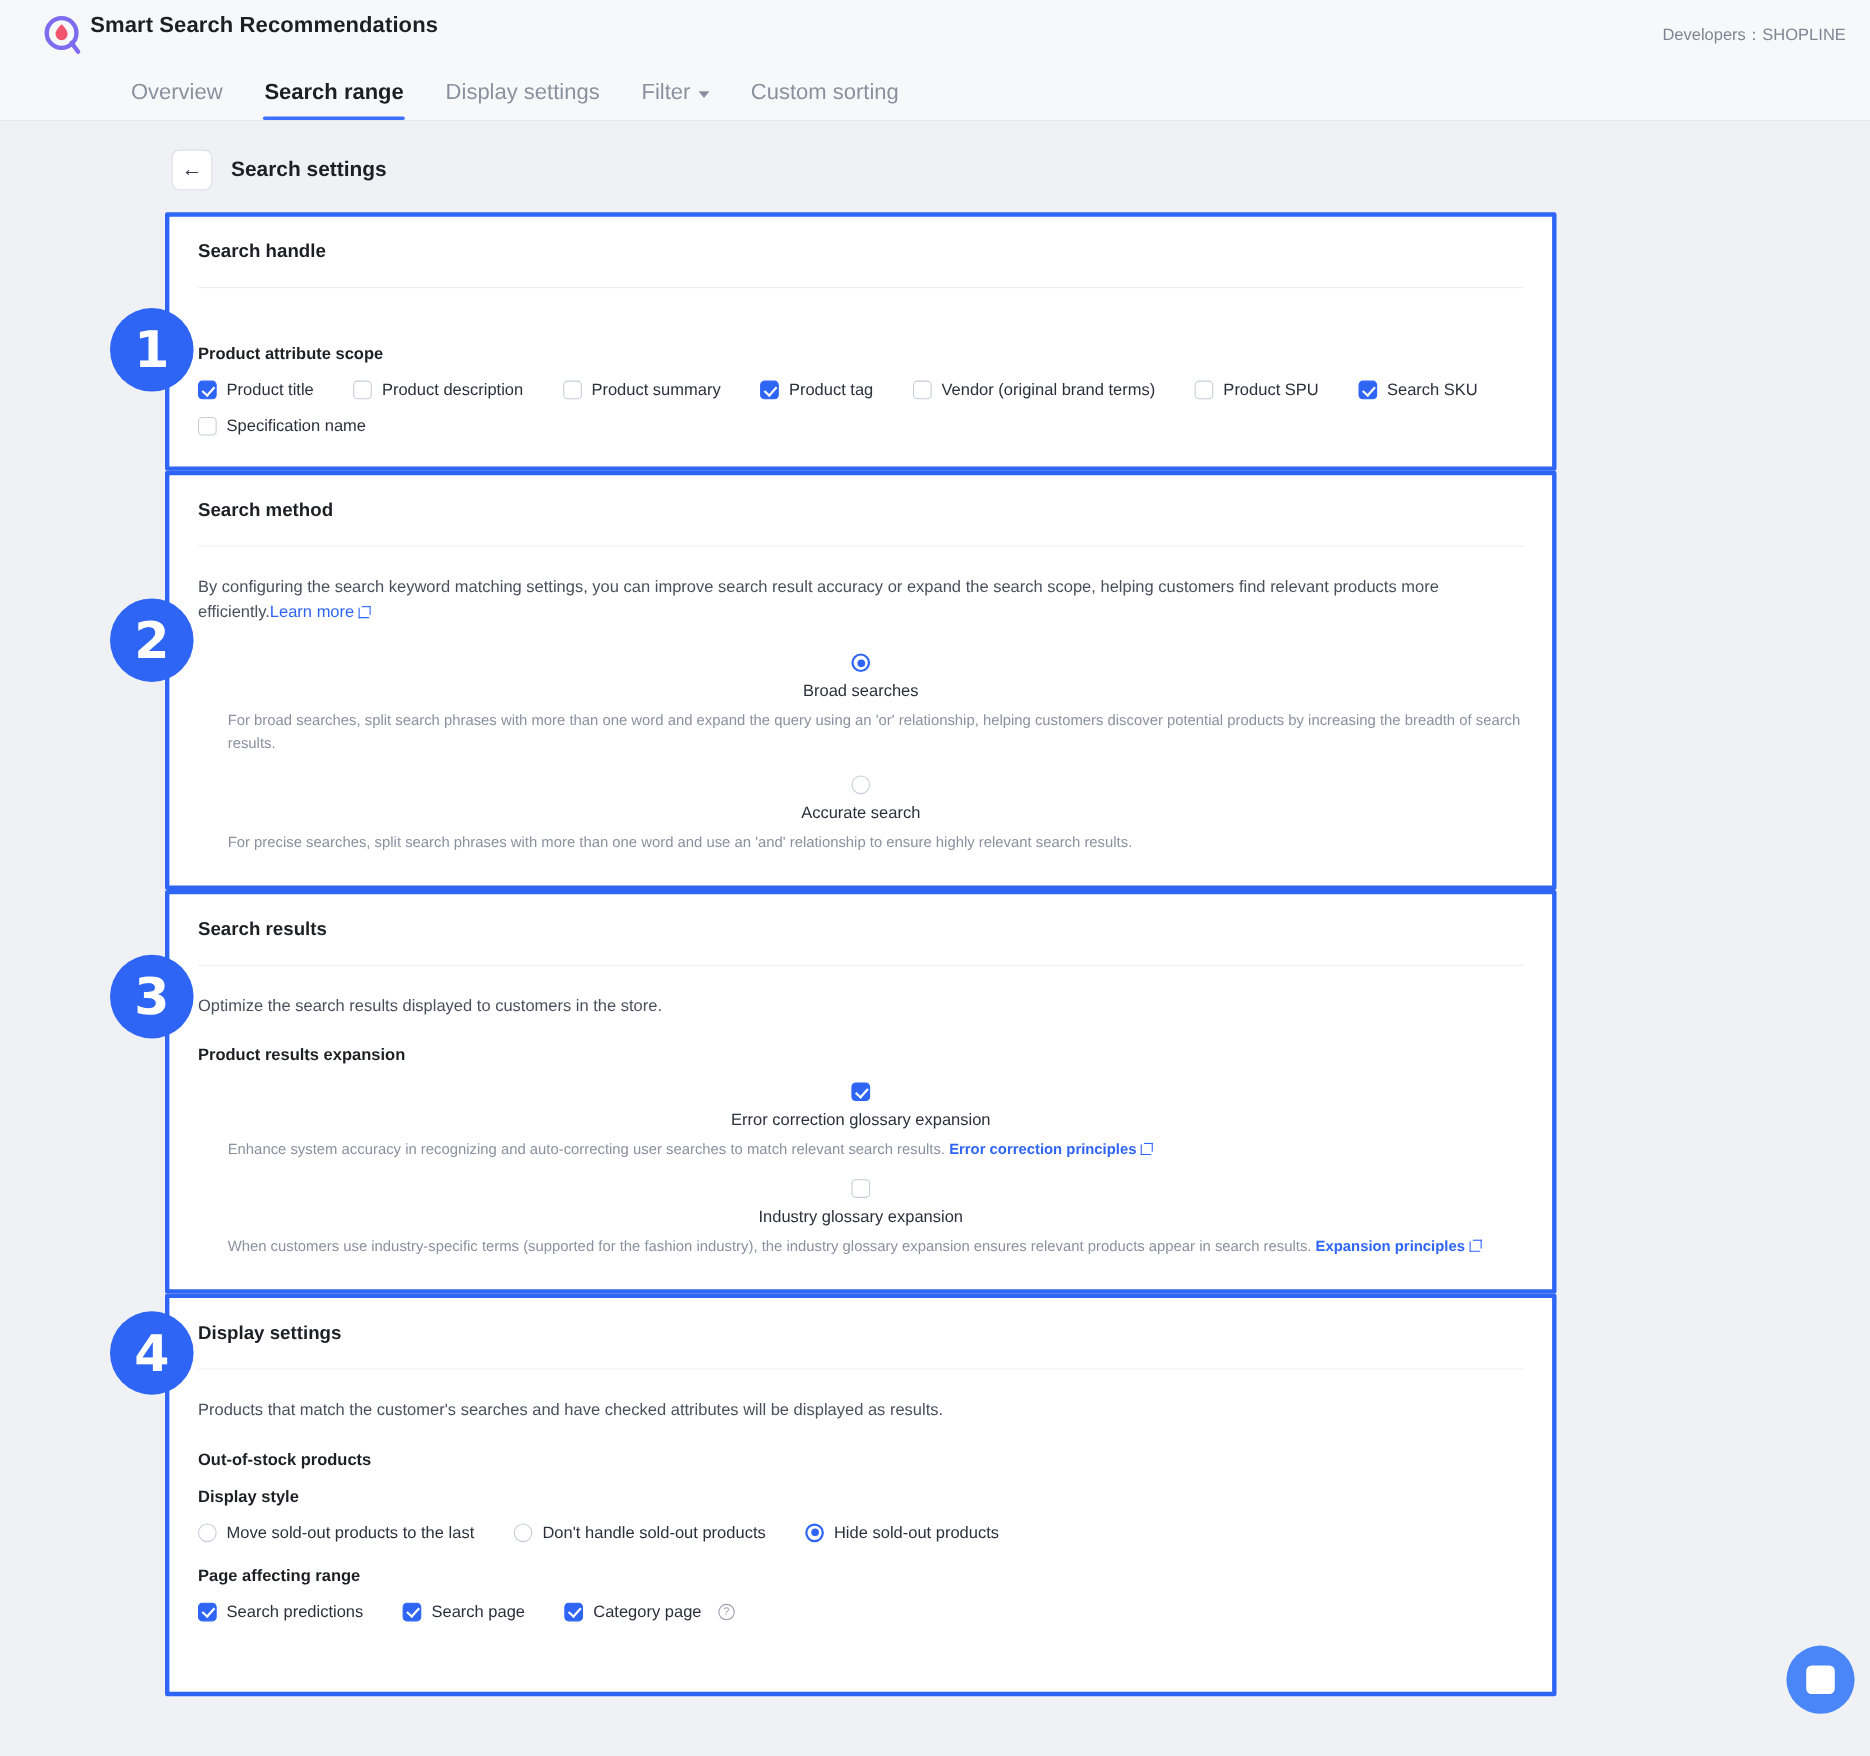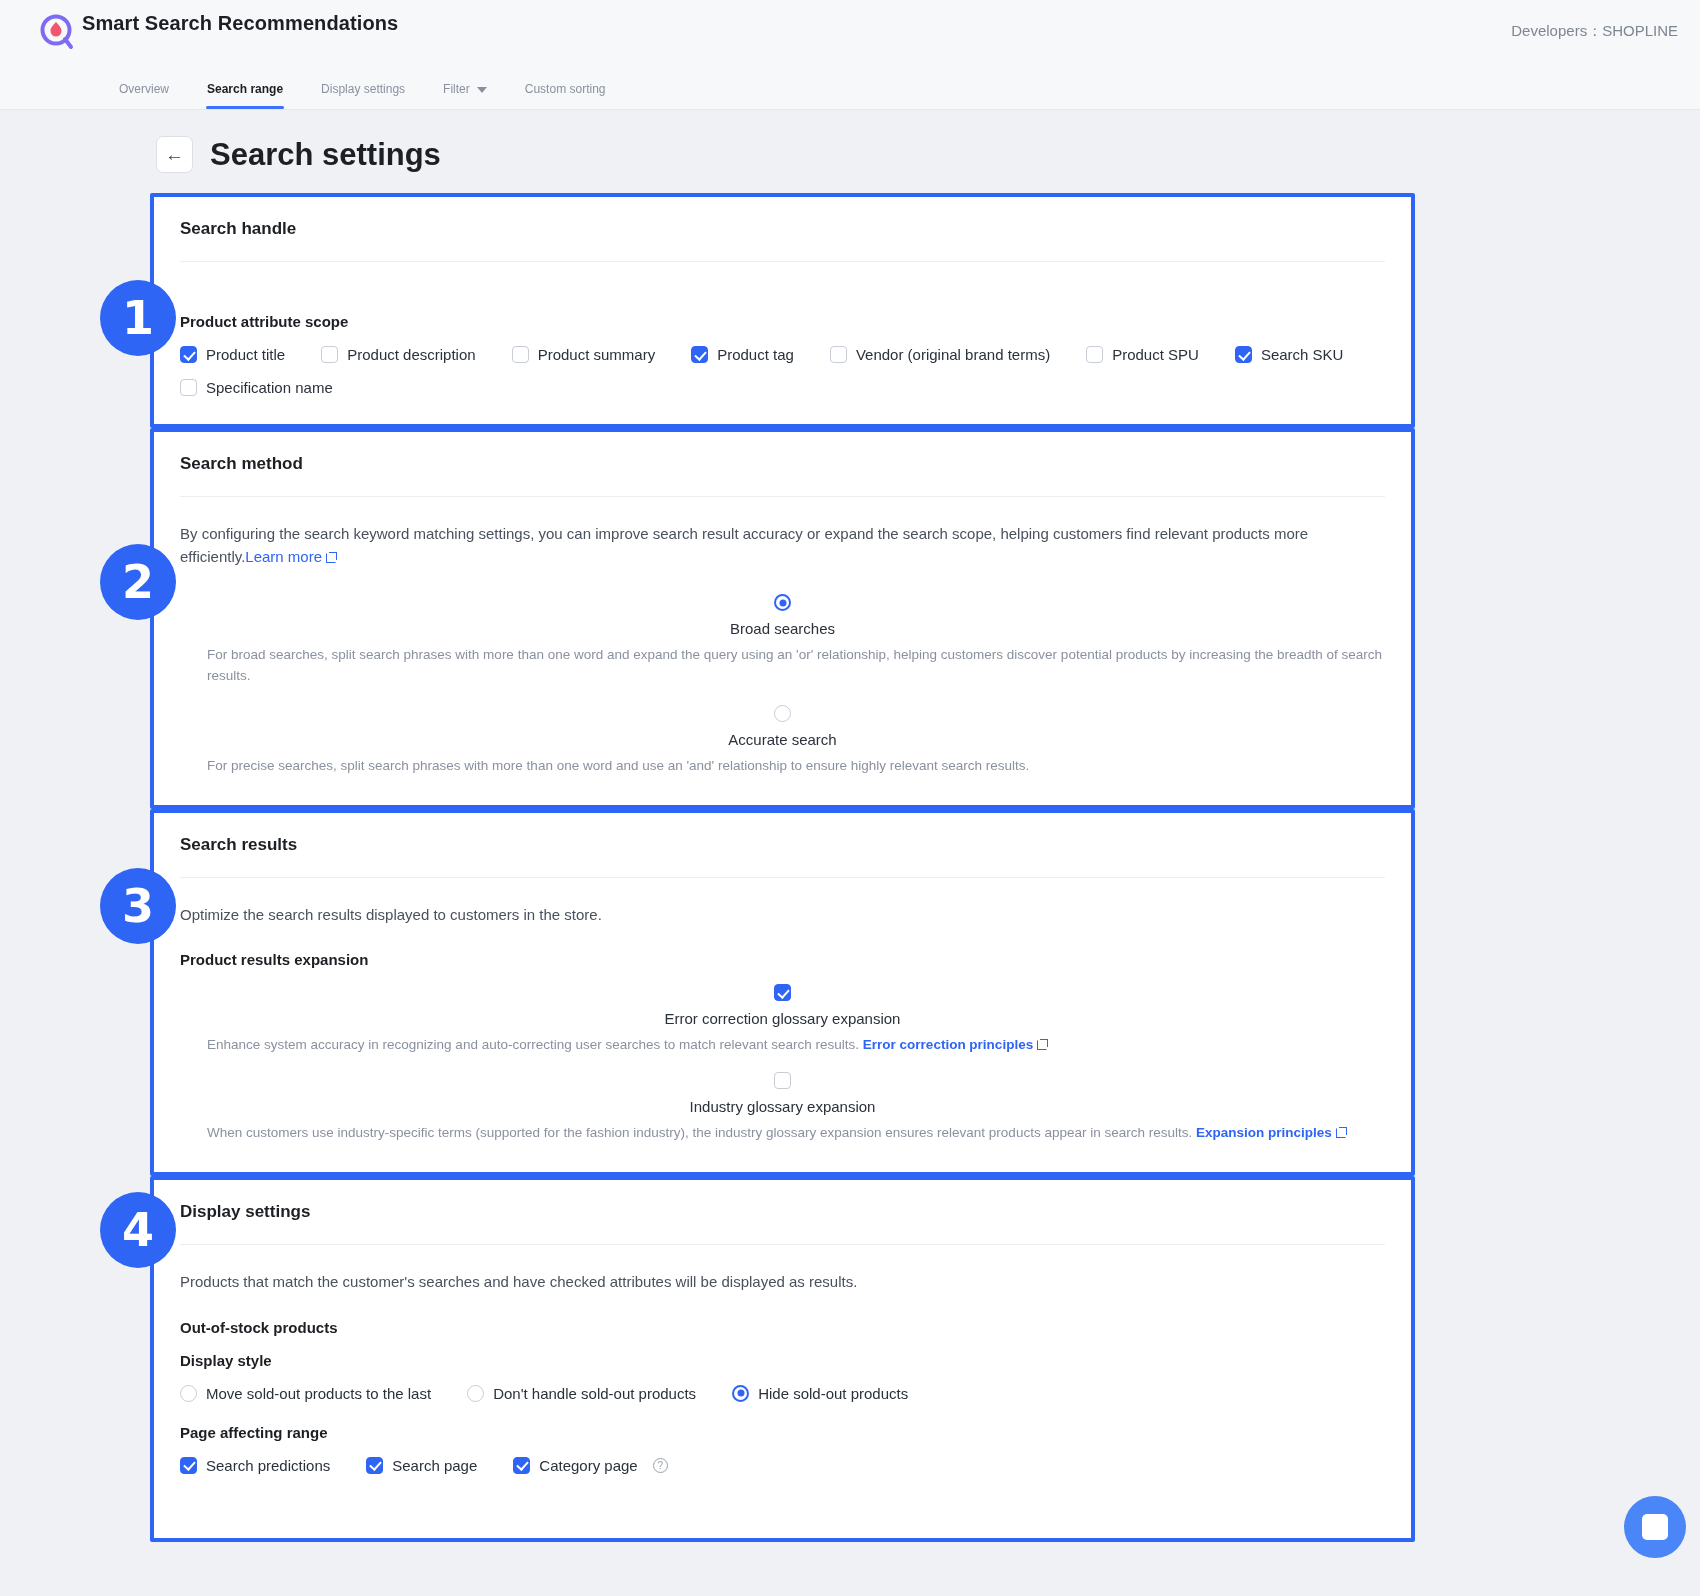--- a/index.html
+++ b/index.html
@@ -25,21 +25,21 @@
     margin-left: auto; font-size: 15px; color: #7e8694; white-space: nowrap;
   }
   
   .tabbar {
     height: 47px; background: #f7f8fa;
     display: flex; align-items: flex-end;
     padding-left: 100px; gap: 0;
     border-bottom: 1px solid #e6e8ec;
   }
   .tab {
-    position: relative; font-size: 12px; color: #8a919e;
+    position: relative; font-size: 20px; color: #8a919e;
     padding: 0 19px 13px 19px; cursor: pointer; white-space: nowrap;
     display: flex; align-items: center; gap: 7px;
   }
   .tab.active { color: #1c1f23; font-weight: bold; }
   .tab.active::after {
     content: ""; position: absolute; left: 18px; right: 18px; bottom: 0;
     height: 3px; background: #3f6fff; border-radius: 2px;
   }
   .caret {
     width: 0; height: 0; border-left: 5px solid transparent;
@@ -50,21 +50,21 @@
   .page { position: relative; padding: 26px 0 0 0; }
   .page-head {
     display: flex; align-items: center; gap: 17px;
     margin-left: 156px; margin-bottom: 20px;
   }
   .back-btn {
     width: 37px; height: 37px; border: 1px solid #dcdfe6; border-radius: 7px;
     background: #fff; display: flex; align-items: center; justify-content: center;
     cursor: pointer; font-size: 19px; color: #3c424d;
   }
-  .page-title { font-size: 31px; font-weight: bold; color: #1c1f23; }
+  .page-title { font-size: 19px; font-weight: bold; color: #1c1f23; }
 
   
   .card {
     position: relative; background: #fff;
     border: 4px solid #2f65f5; border-radius: 2px;
     margin-left: 150px; width: 1265px;
     padding: 0 26px;
   }
   .card-title {
     font-size: 17px; font-weight: bold; color: #1c1f23;

